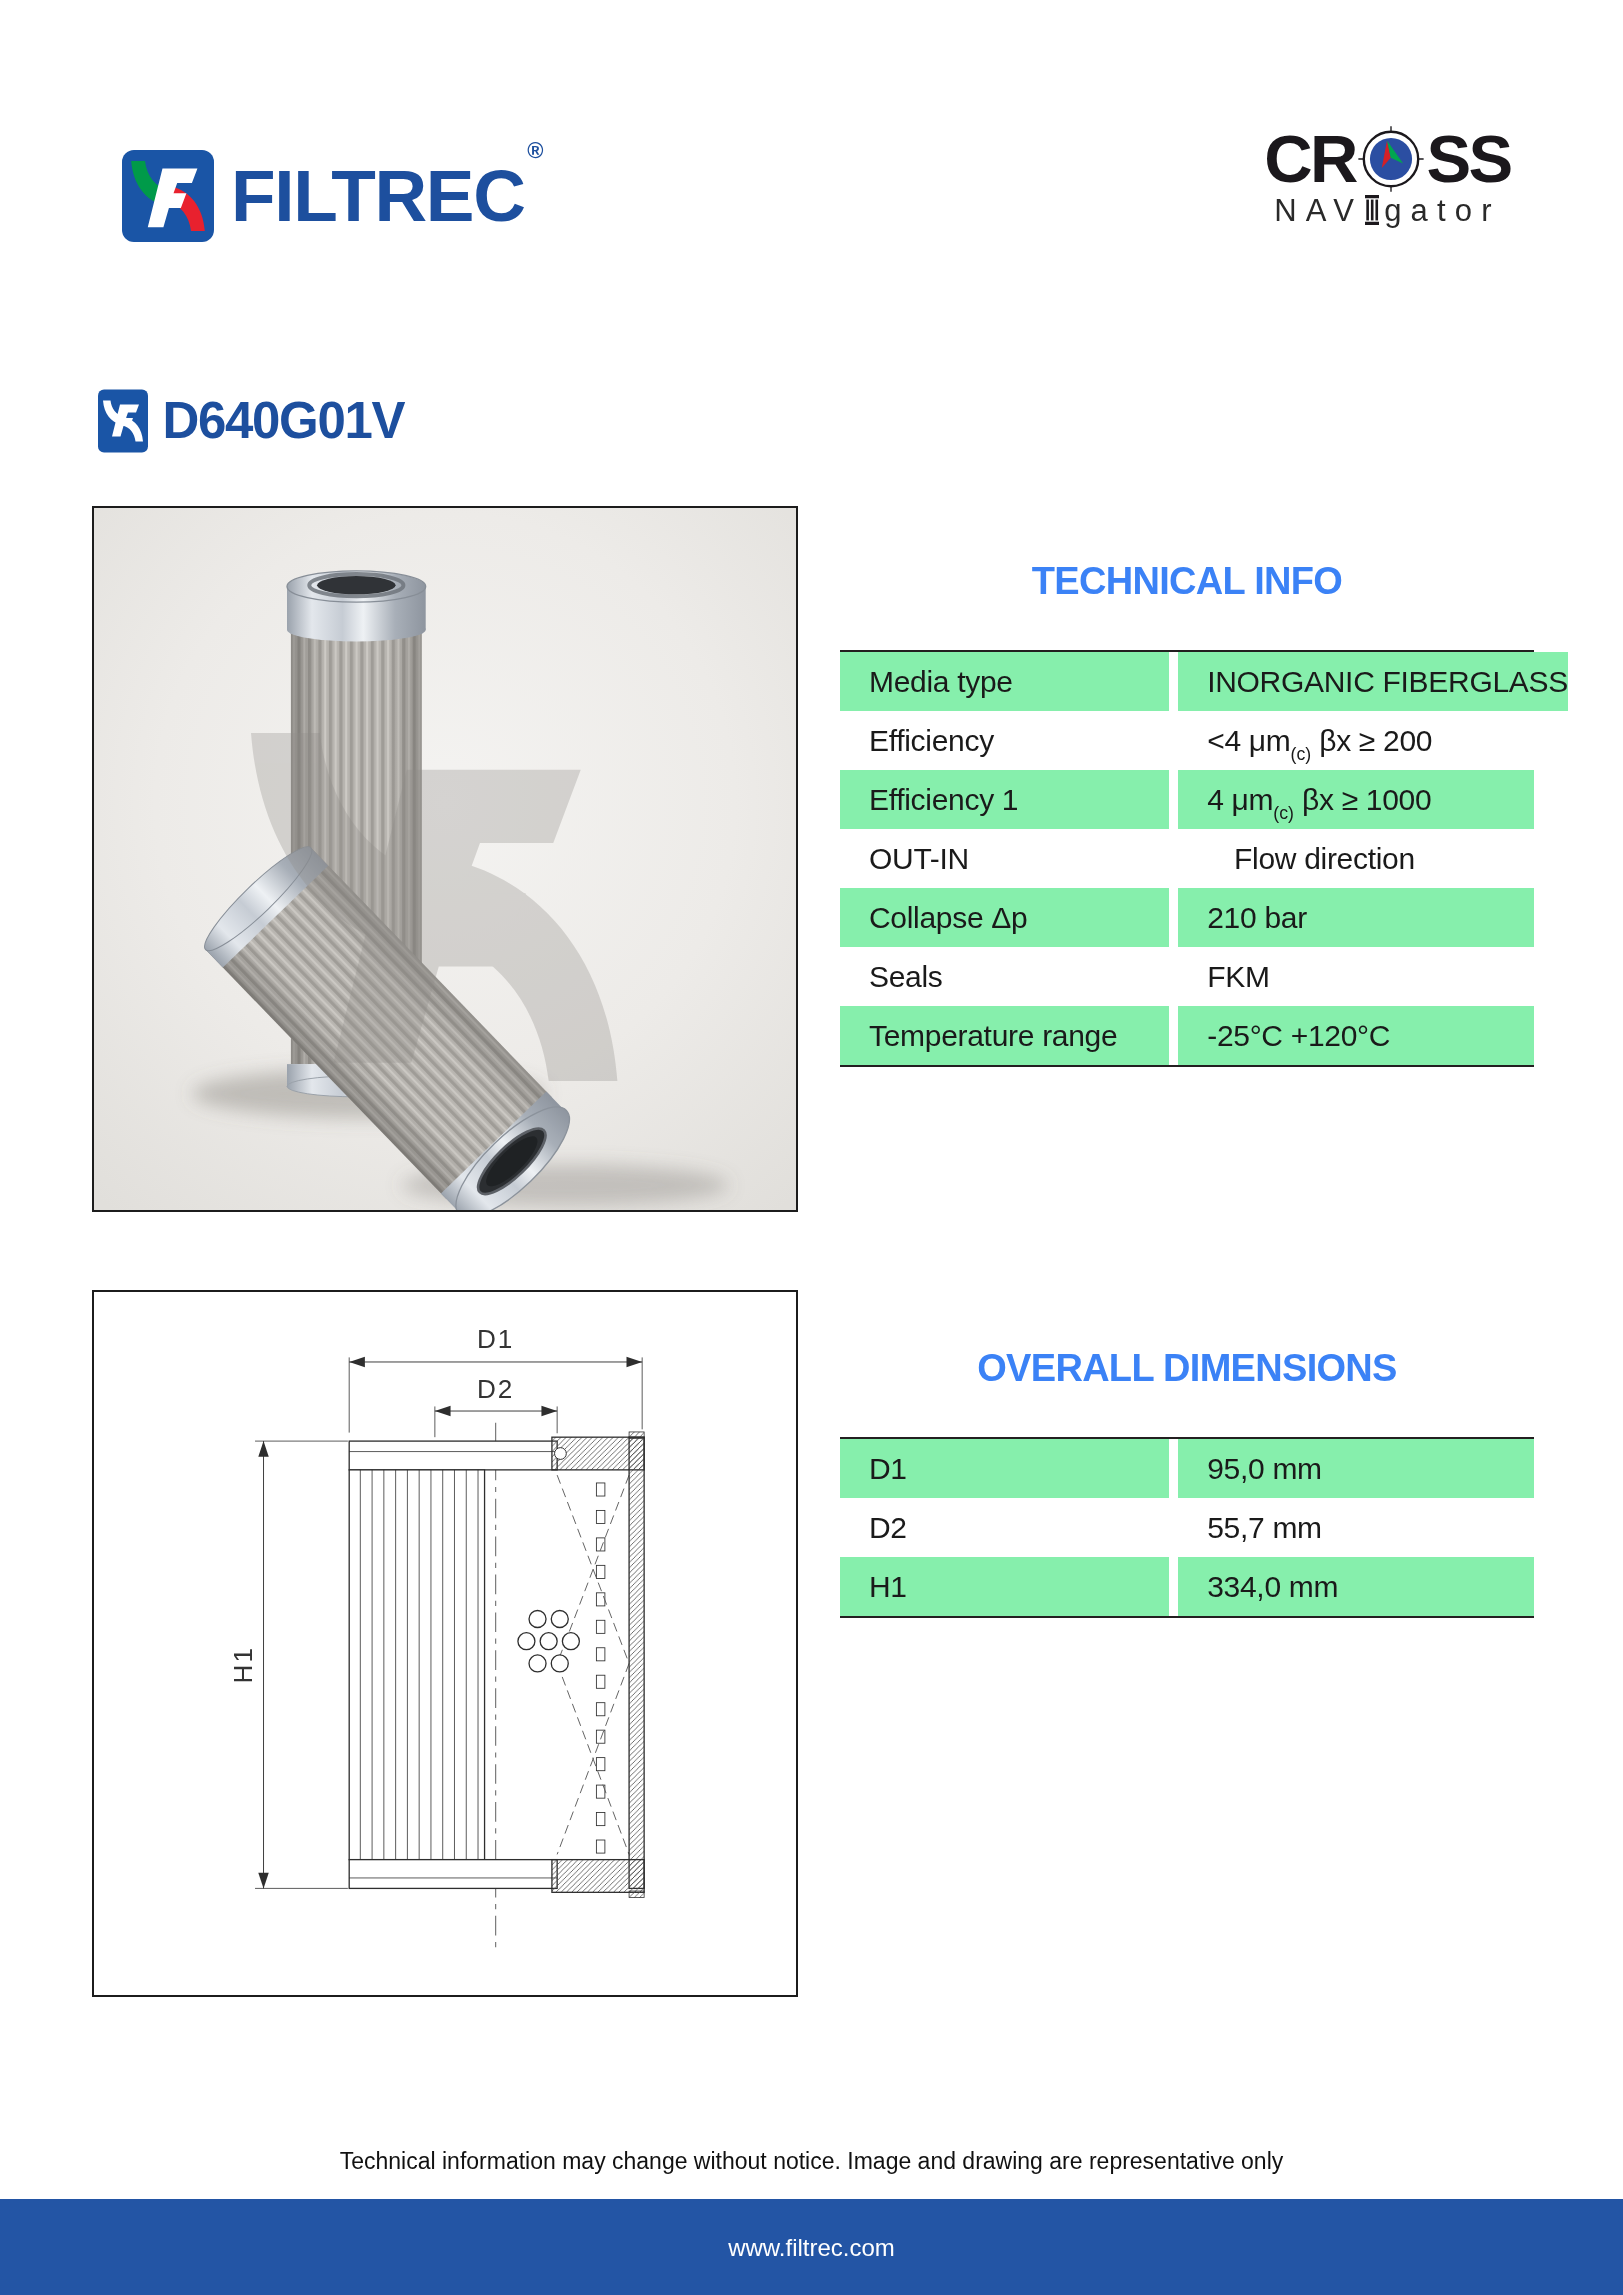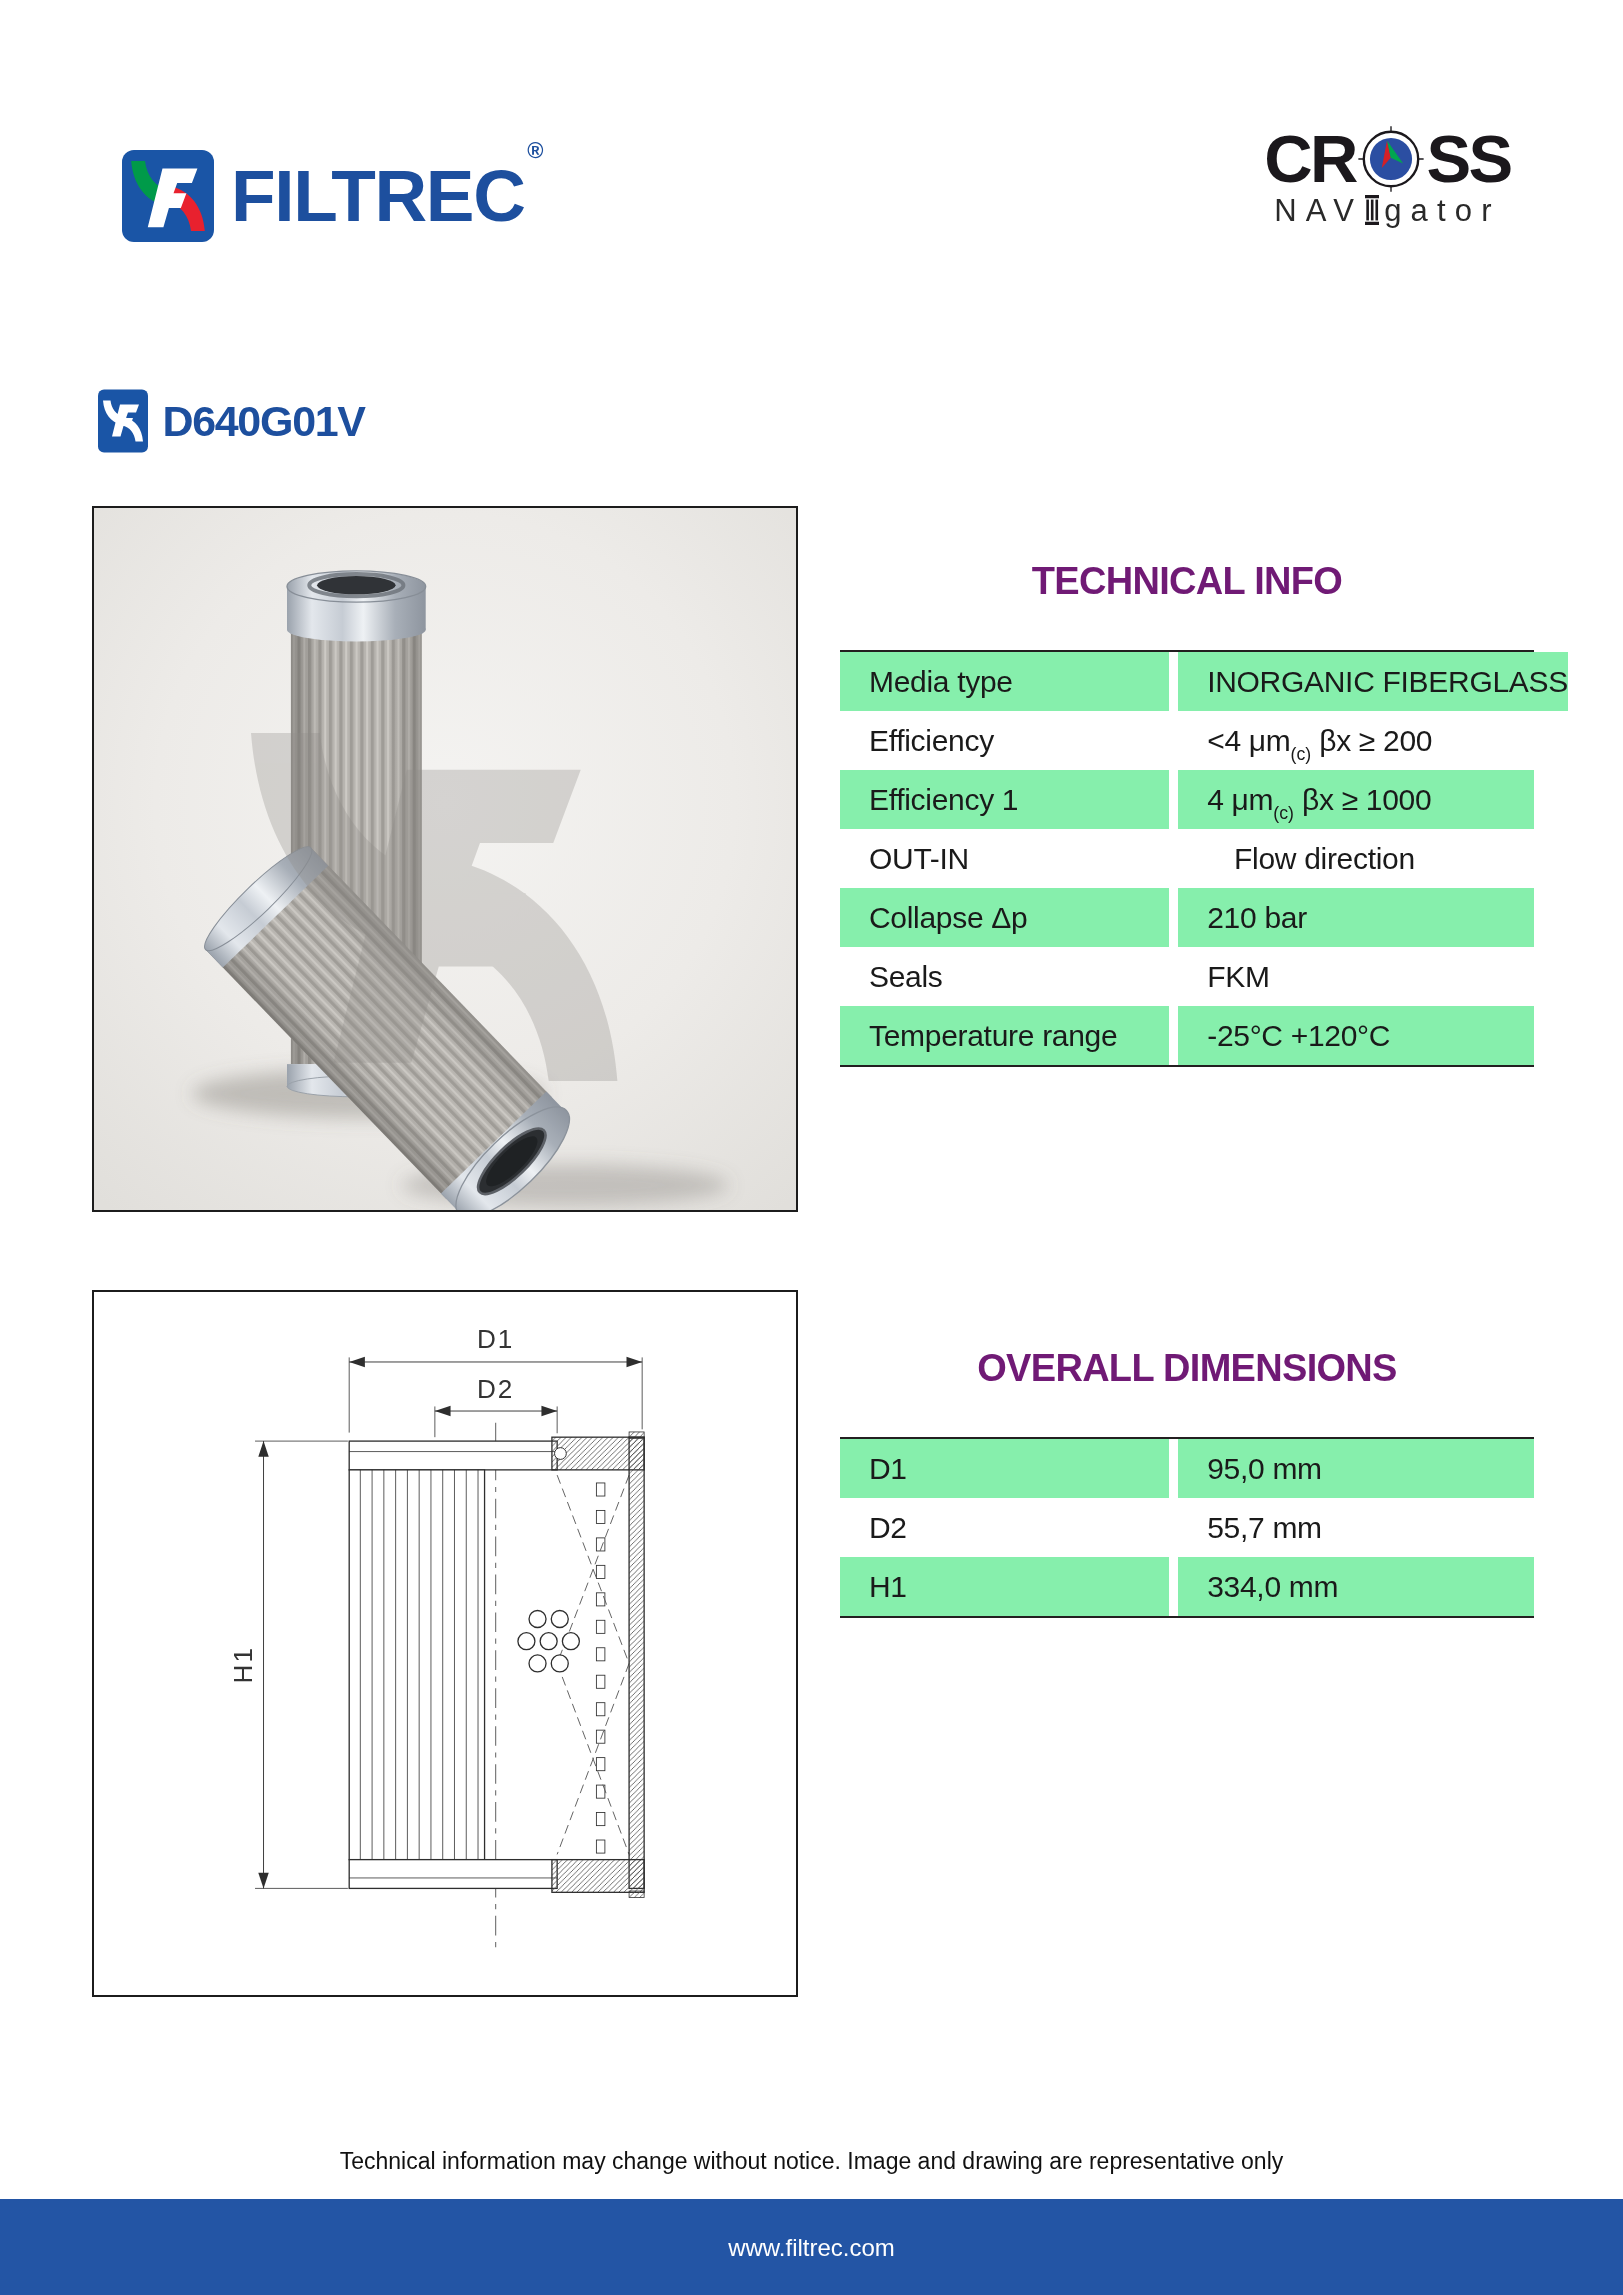--- a/index.html
+++ b/index.html
@@ -21,31 +21,31 @@
   .cross-row{display:flex;align-items:center;}
   .cross-txt{font-size:67px;font-weight:800;color:#1b181c;letter-spacing:-2.6px;line-height:72px;}
   .compass{width:68px;height:68px;margin:0 1.3px;}
   .nav-row{display:flex;align-items:center;margin-top:-1.3px;}
   .nav-txt{font-size:31px;font-weight:400;color:#2a2a2a;letter-spacing:9.2px;line-height:33px;}
   .column-icon{width:14.4px;height:30px;margin:0 5.2px 0 1.3px;}
 
   
   .title-row{left:98px;top:387px;display:flex;align-items:center;}
   .title-icon{width:50px;height:64px;flex:0 0 50px;}
-  .title-text{font-size:43px;font-weight:bold;color:#1d4f9e;letter-spacing:-1.3px;margin-left:14.4px;line-height:68px;}
+  .title-text{font-size:51px;font-weight:bold;color:#1d4f9e;letter-spacing:-1.3px;margin-left:14.4px;line-height:68px;}
 
   
   .frame{border:2px solid #1c1c1c;background:#fff;}
   .photo-box{left:92px;top:506px;width:702px;height:702px;}
   .drawing-box{left:92px;top:1290px;width:702px;height:703px;}
   .frame svg{display:block;width:100%;height:100%;}
 
   
   .section-title{width:694px;left:840px;text-align:center;font-size:38px;font-weight:bold;
-    color:#701a75;letter-spacing:-0.7px;}
+    color:#3b82f6;letter-spacing:-0.7px;}
   .tech-title{top:560px;}
   .dims-title{top:1347px;}
 
   .spec-table{left:840px;width:694px;border-top:2px solid #231f20;border-bottom:2px solid #231f20;}
   .tech-table{top:650px;}
   .dims-table{top:1437px;}
   .trow{display:flex;gap:9.2px;height:59px;}
   .trow .cell{line-height:59px;font-size:30px;letter-spacing:-0.3px;color:#1a1a1a;
     padding-left:29px;white-space:nowrap;overflow:visible;}
   .trow .label{flex:0 0 300px;}

